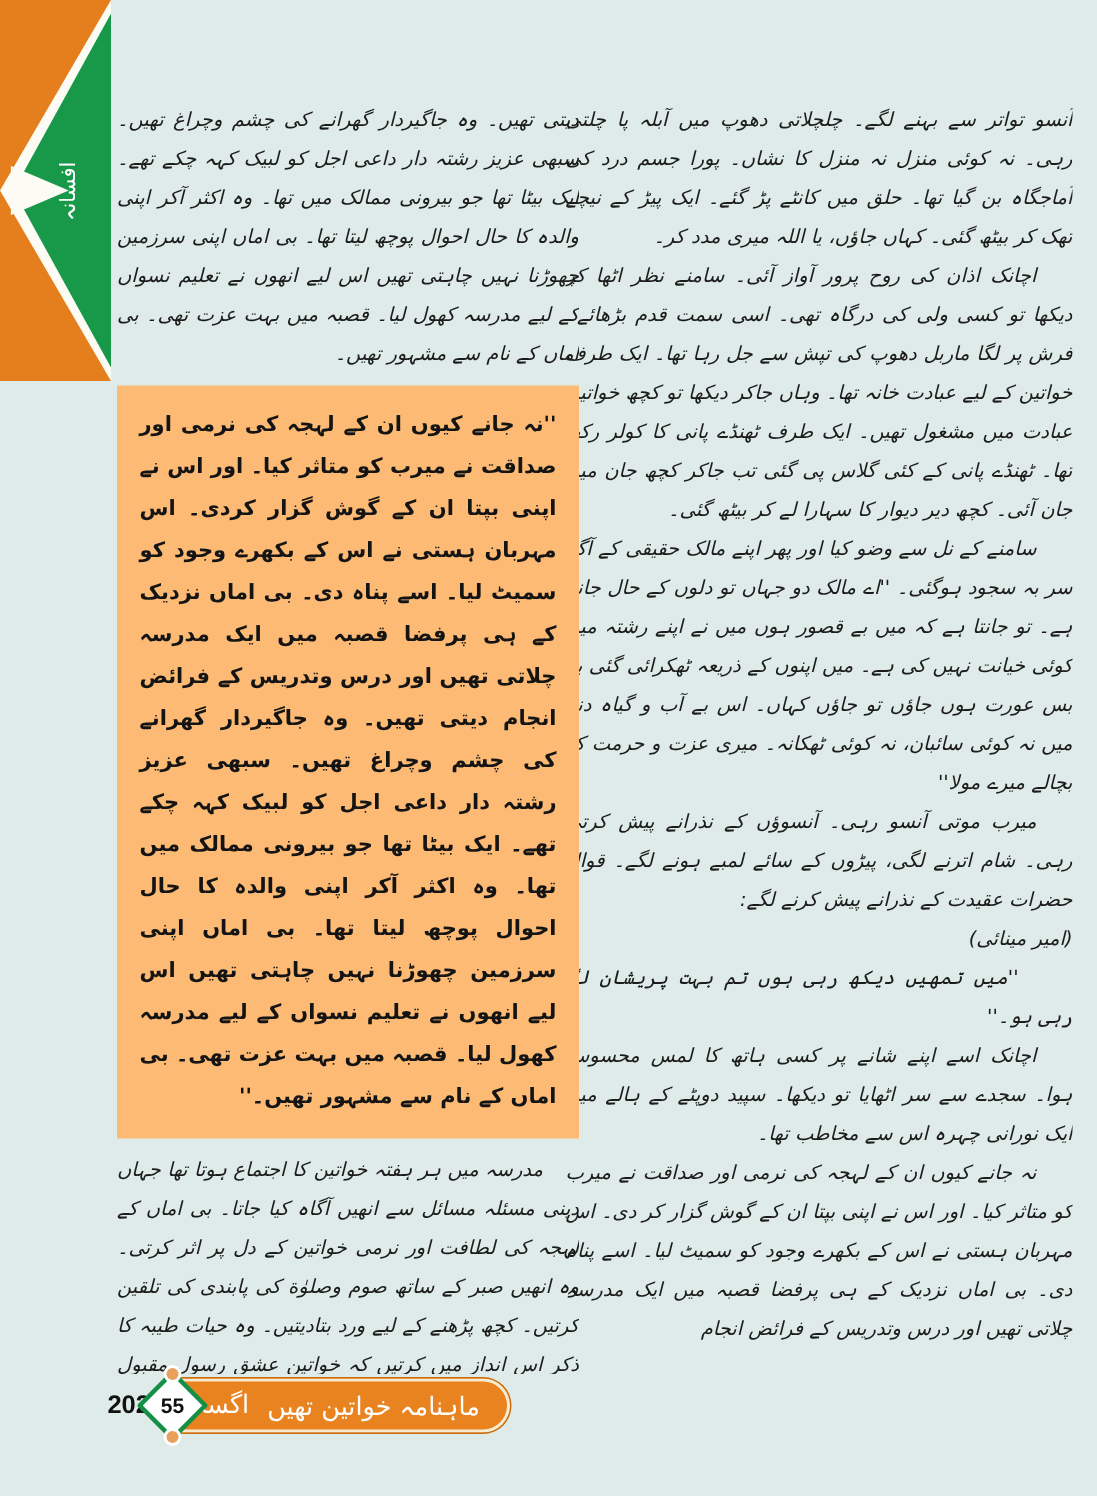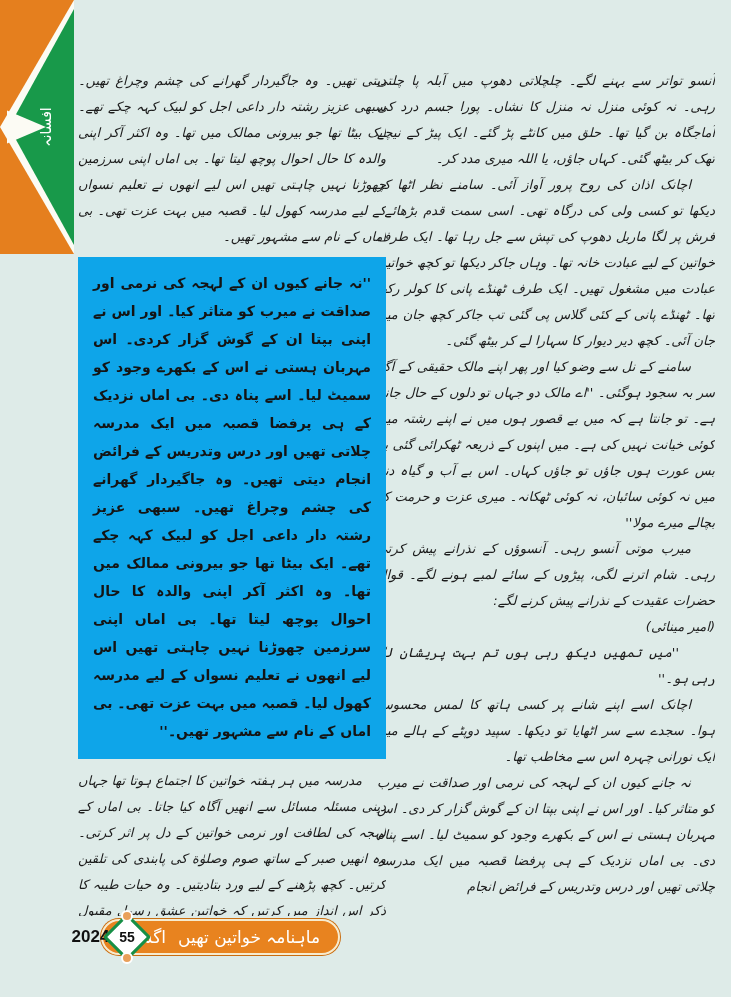--- a/index.html
+++ b/index.html
@@ -48,40 +48,40 @@
   .col-left  { left:78px; width:308px; height:848px; }
   .para { margin:0;font-style:italic; }
   .indent  { text-indent:24px; }
   .indent2 { text-indent:36px; }
   .verse { direction:rtl; }
   .verse-line { padding-right:42px; line-height:27px; }
   .attribution { text-align:right; }
 
   
   .pullquote {
-    background:#0ea5e9;
+    background:#fdba74;
     margin:7px 0 9px 0;
     padding:12px 15px 14px 15px;
   }
   .pq-text {
     font-weight:bold; font-size:14px; line-height:28px;
     color:#141414; text-align:justify; direction:rtl;
   }
 
   
   .footer-bar {
     position:absolute; left:101px; top:919px; width:239px; height:36px;
     background:#e8831f; border-radius:18px;
     box-shadow: inset 0 0 0 2px #f6ebcf, 0 0 0 1px #c96d10;
     display:flex; direction:rtl; align-items:center;
     gap:12px; padding:0 20px 0 6px;
   }
   .f-mag, .f-month { color:#ffffff; font-size:17px; white-space:nowrap; }
   .f-year { color:#111111; font-weight:bold; font-size:17px; font-family:"Liberation Sans", sans-serif; direction:ltr; }
-  .diamond-wrap { position:absolute; left:104px; top:914px; width:46px; height:46px; }
+  .diamond-wrap { position:absolute; left:92px; top:914px; width:46px; height:46px; }
   .diamond {
     position:absolute; inset:6px; background:#ffffff;
     border:3px solid #168f46; transform:rotate(45deg); border-radius:2px;
   }
   .page-num {
     position:absolute; inset:0; display:flex; align-items:center; justify-content:center;
     font-weight:bold; font-size:14px; color:#111;
     font-family:"Liberation Sans", sans-serif;
   }
   .dot {

